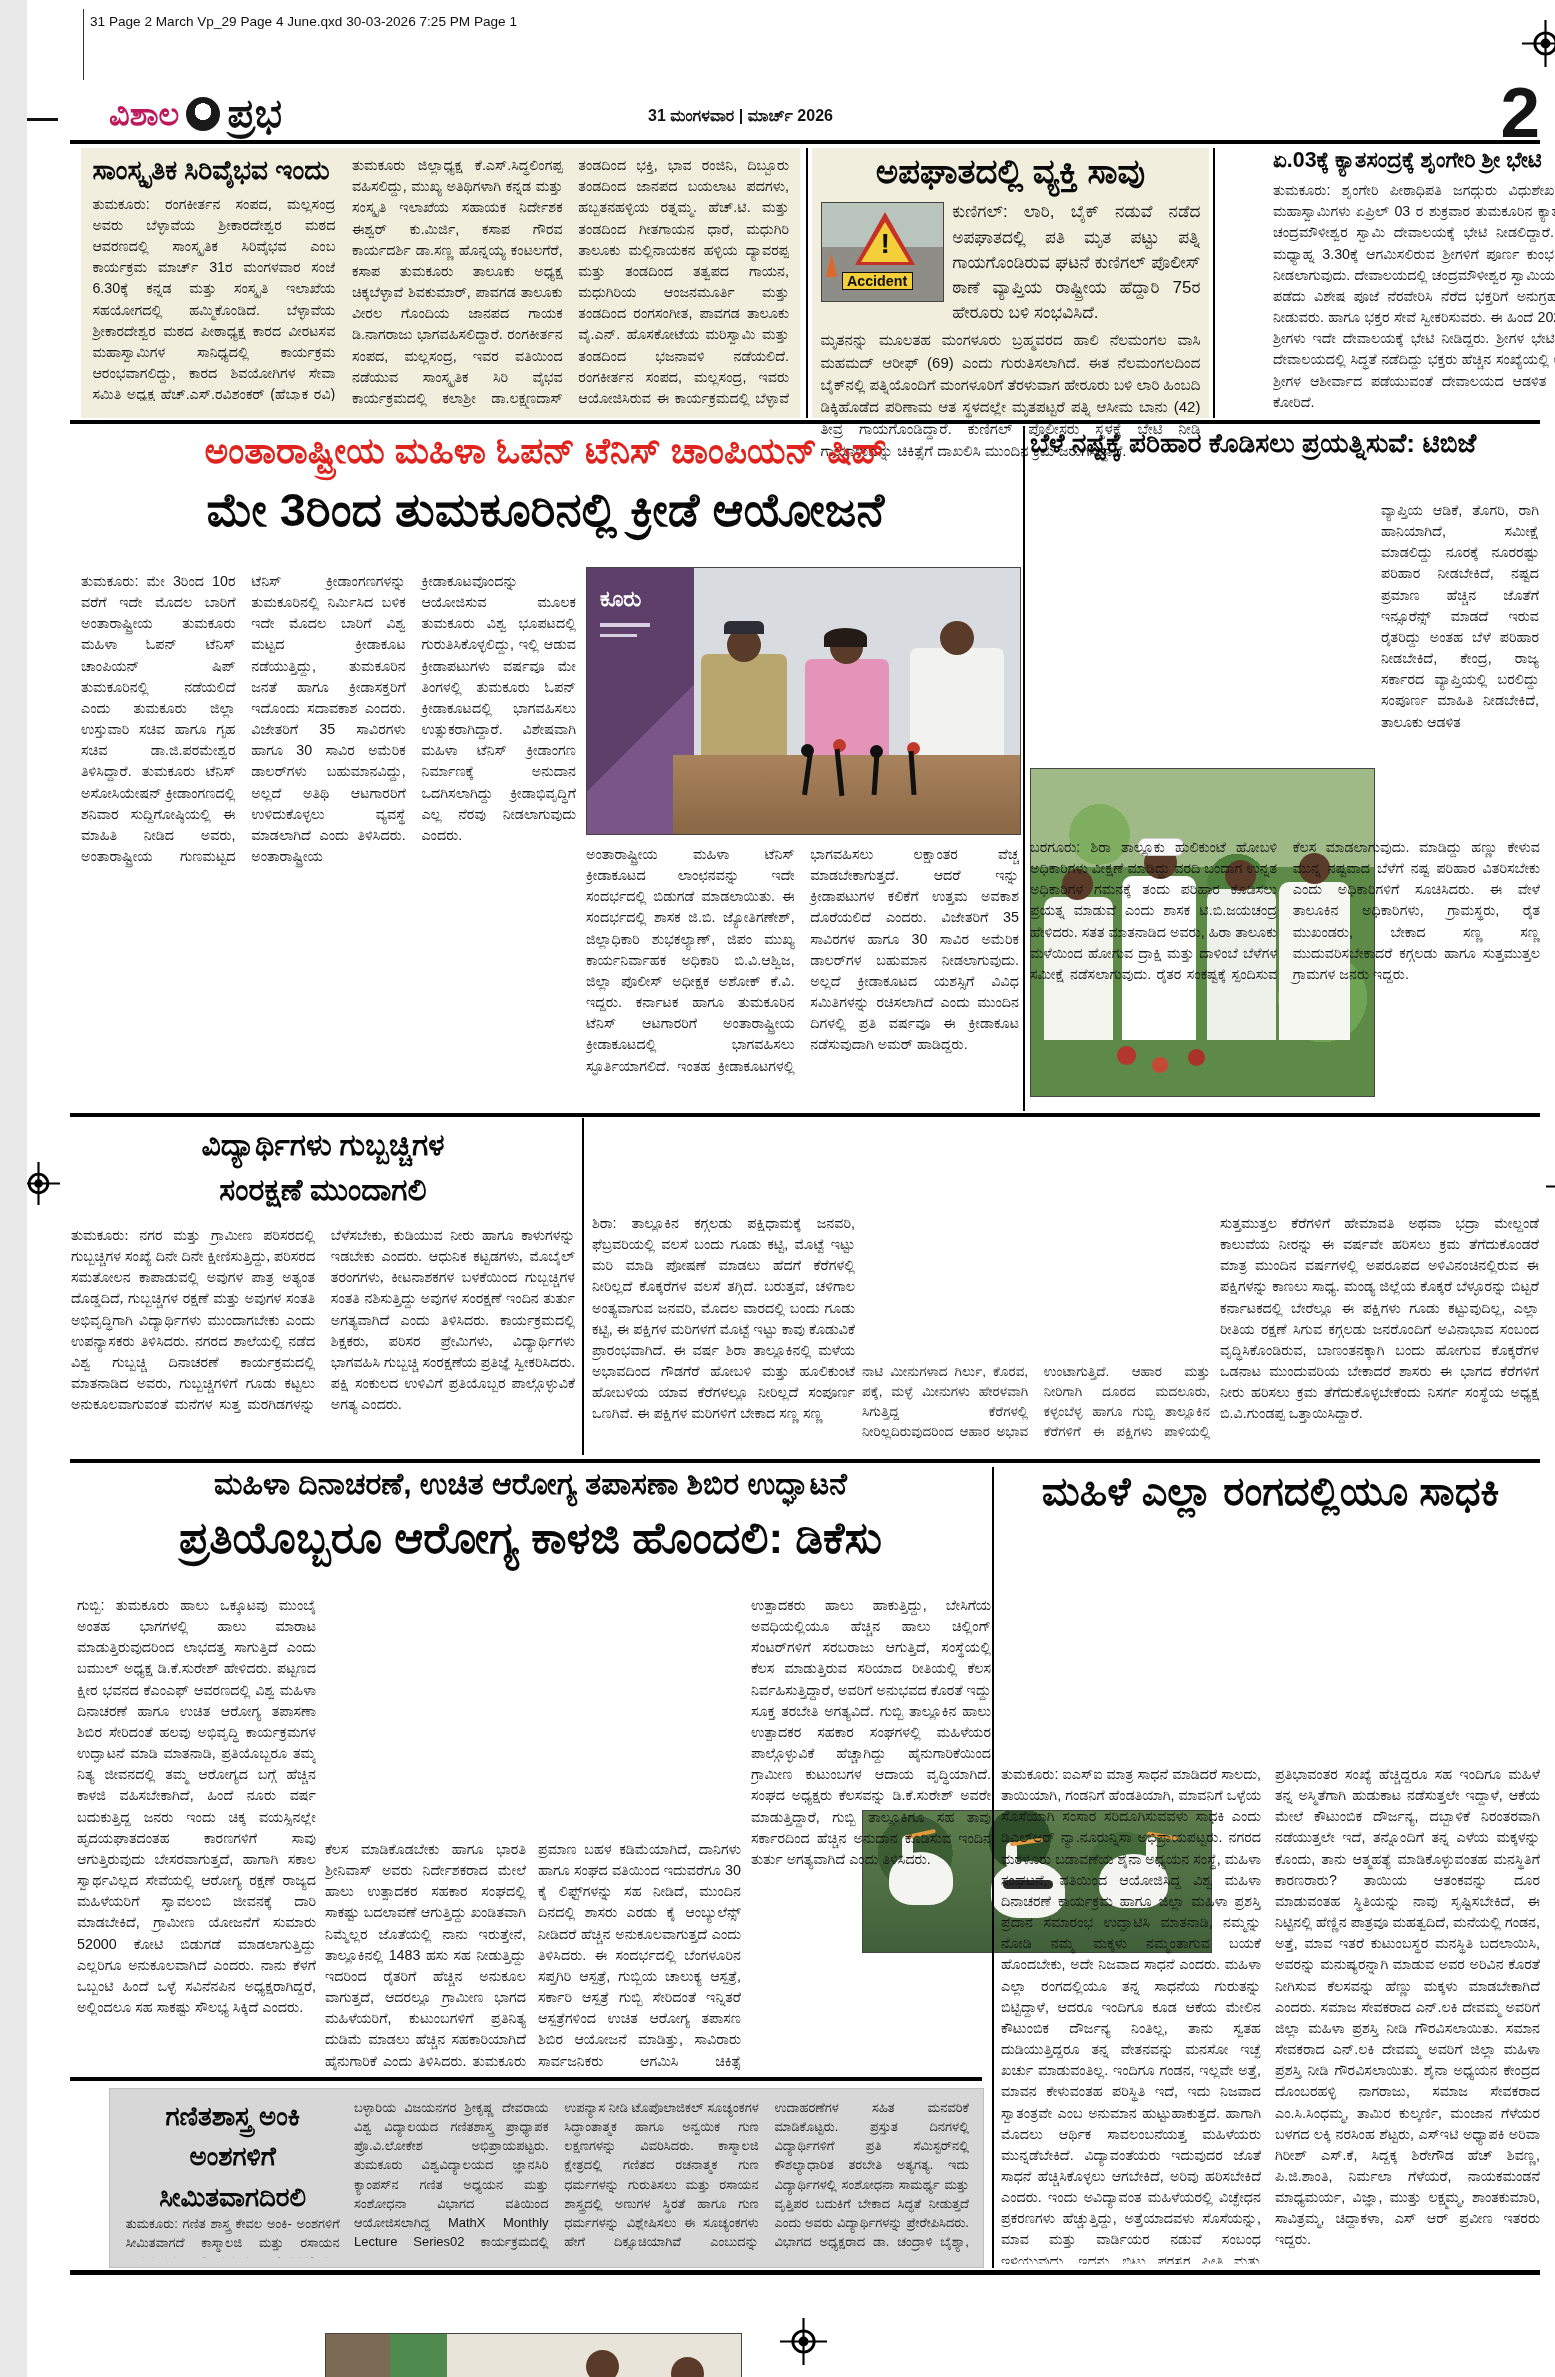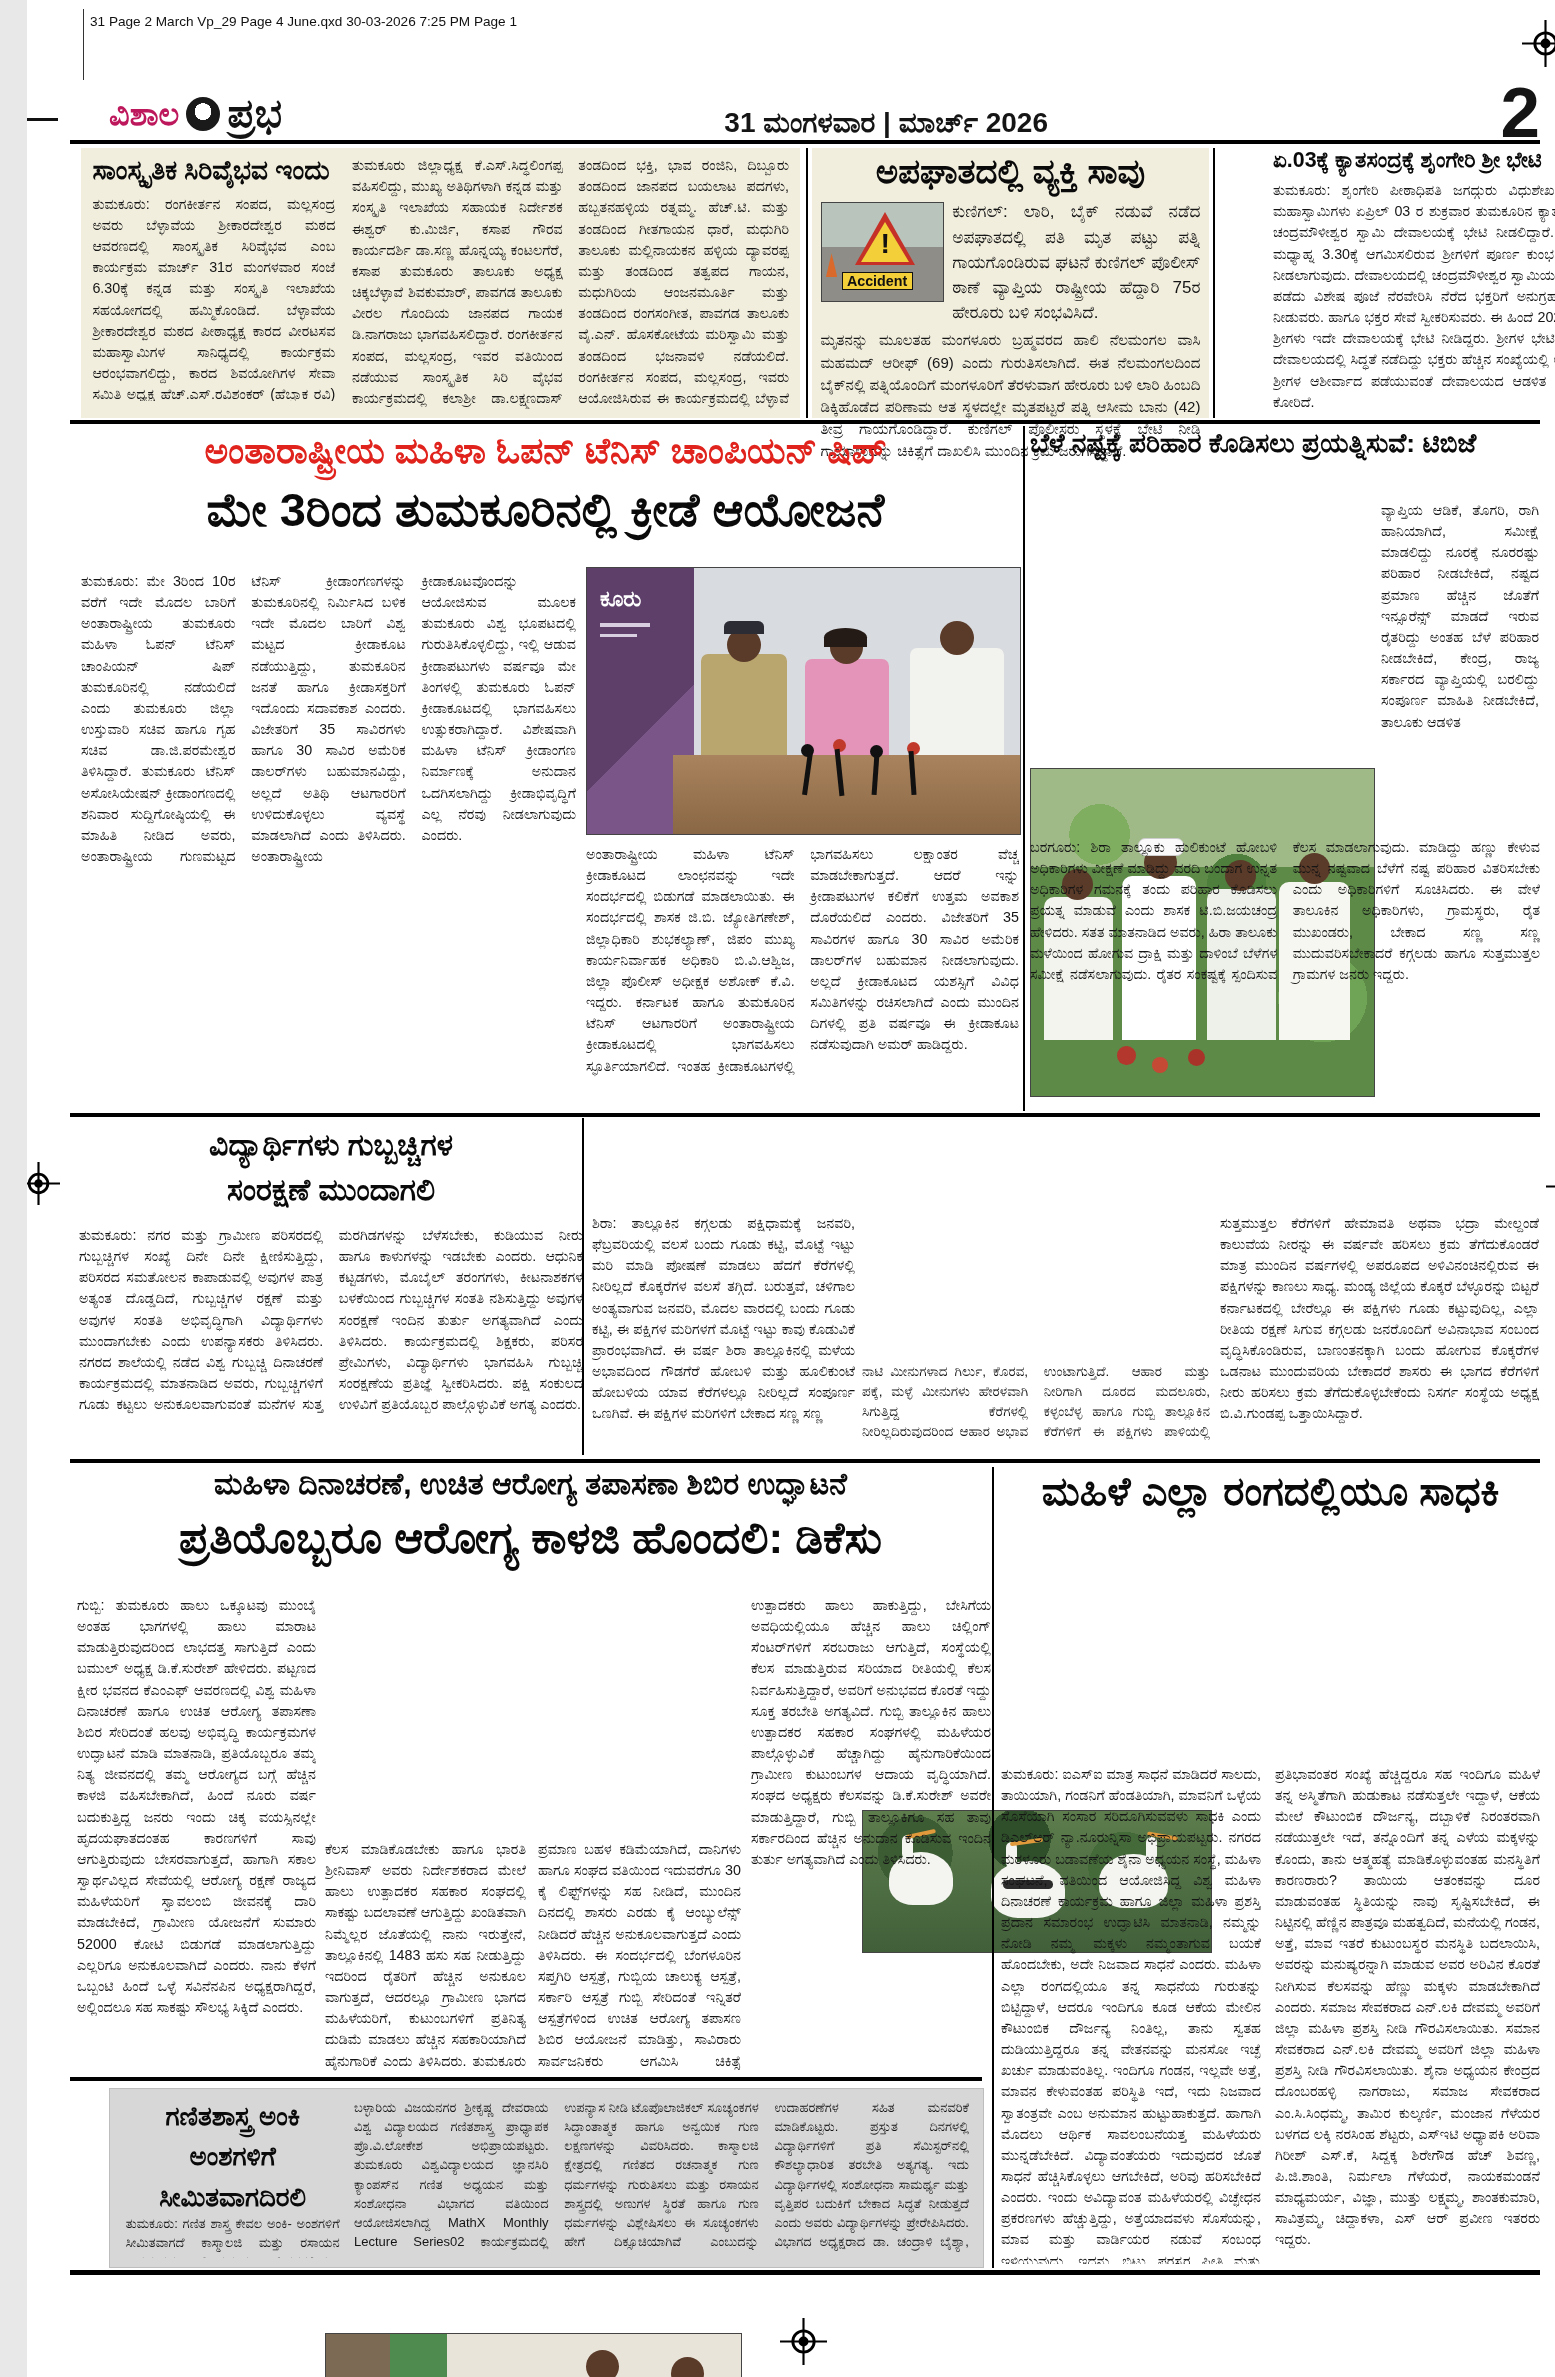--- a/index.html
+++ b/index.html
@@ -54,21 +54,21 @@
     <circle cx="33" cy="33" r="15" fill="none" stroke="#000" stroke-width="4"></circle>
     <circle cx="33" cy="33" r="7" fill="#000"></circle>
   </svg>
   <div class="abs" style="left:0;top:118px;width:31px;height:2.9px;background:#111;"></div>
 
   <div class="abs" style="left:82px;top:91px;height:46px;display:flex;align-items:center;gap:7.1px;">
     <span style="font-size:32px;font-weight:bold;color:#be185d;">ವಿಶಾಲ</span>
     <span style="width:30px;height:30px;border-radius:50%;background:radial-gradient(circle at 50% 42%,#ffffff 0 36%,#1a1a1a 37% 100%);display:inline-block;border:2.1px solid #1a1a1a;"></span>
     <span style="font-size:40px;font-weight:bold;color:#131313;">ಪ್ರಭ</span>
   </div>
-  <div class="abs" style="left:621px;top:107px;width:400px;font-size:28px;font-weight:bold;text-align:right;">31 ಮಂಗಳವಾರ | ಮಾರ್ಚ್ 2026</div>
+  <div class="abs" style="left:621px;top:107px;width:400px;font-size:16px;font-weight:bold;text-align:left;">31 ಮಂಗಳವಾರ | ಮಾರ್ಚ್ 2026</div>
   <div class="abs" style="left:1449px;top:77px;width:64px;font-size:71px;font-weight:bold;text-align:right;line-height:1;">2</div>
 
   <div class="abs hrule" style="left:43px;top:140px;width:1470px;height:3.6px;"></div>
 
   <div class="abs" style="left:54px;top:148px;width:719px;height:270px;background:#f1eedd;">
     <div class="abs" style="left:11.4px;top:5.7px;width:243px;">
       <div class="headline" style="font-size:26.4px;line-height:1.25;">ಸಾಂಸ್ಕೃತಿಕ ಸಿರಿವೈಭವ ಇಂದು</div>
       <div class="body-text" style="margin-top:7.1px;height:207px;font-size:14.3px;">ತುಮಕೂರು: ರಂಗಕೀರ್ತನ ಸಂಪದ, ಮಲ್ಲಸಂದ್ರ ಅವರು ಬೆಳ್ಳಾವೆಯ ಶ್ರೀಕಾರದೇಶ್ವರ ಮಠದ ಆವರಣದಲ್ಲಿ ಸಾಂಸ್ಕೃತಿಕ ಸಿರಿವೈಭವ ಎಂಬ ಕಾರ್ಯಕ್ರಮ ಮಾರ್ಚ್ 31ರ ಮಂಗಳವಾರ ಸಂಜೆ 6.30ಕ್ಕೆ ಕನ್ನಡ ಮತ್ತು ಸಂಸ್ಕೃತಿ ಇಲಾಖೆಯ ಸಹಯೋಗದಲ್ಲಿ ಹಮ್ಮಿಕೊಂಡಿದೆ. ಬೆಳ್ಳಾವೆಯ ಶ್ರೀಕಾರದೇಶ್ವರ ಮಠದ ಪೀಠಾಧ್ಯಕ್ಷ ಕಾರದ ವೀರಟಸವ ಮಹಾಸ್ವಾಮಿಗಳ ಸಾನಿಧ್ಯದಲ್ಲಿ ಕಾರ್ಯಕ್ರಮ ಆರಂಭವಾಗಲಿದ್ದು, ಕಾರದ ಶಿವಯೋಗಿಗಳ ಸೇವಾ ಸಮಿತಿ ಅಧ್ಯಕ್ಷ ಹೆಚ್.ಎಸ್.ರವಿಶಂಕರ್ (ಹೆಬ್ಬಾಕ ರವಿ) ಅಧ್ಯಕ್ಷತೆಯನ್ನು ಕನ್ನಡ ಸಾಹಿತ್ಯ ಪರಿಷತ್ ವಹಿಸಲಿದ್ದಾರೆ.</div>
     </div>
     <div class="abs body-text cols2" style="left:271px;top:7.1px;width:437px;height:254px;">ತುಮಕೂರು ಜಿಲ್ಲಾಧ್ಯಕ್ಷ ಕೆ.ಎಸ್.ಸಿದ್ಧಲಿಂಗಪ್ಪ ವಹಿಸಲಿದ್ದು, ಮುಖ್ಯ ಅತಿಥಿಗಳಾಗಿ ಕನ್ನಡ ಮತ್ತು ಸಂಸ್ಕೃತಿ ಇಲಾಖೆಯ ಸಹಾಯಕ ನಿರ್ದೇಶಕ ಈಶ್ವರ್ ಕು.ಮಿರ್ಜಿ, ಕಸಾಪ ಗೌರವ ಕಾರ್ಯದರ್ಶಿ ಡಾ.ಸಣ್ಣ ಹೊನ್ನಯ್ಯ ಕಂಟಲಗೆರೆ, ಕಸಾಪ ತುಮಕೂರು ತಾಲೂಕು ಅಧ್ಯಕ್ಷ ಚಿಕ್ಕಬೆಳ್ಳಾವೆ ಶಿವಕುಮಾರ್, ಪಾವಗಡ ತಾಲೂಕು ವೀರಲ ಗೊಂದಿಯ ಜಾನಪದ ಗಾಯಕ ಡಿ.ನಾಗರಾಜು ಭಾಗವಹಿಸಲಿದ್ದಾರೆ. ರಂಗಕೀರ್ತನ ಸಂಪದ, ಮಲ್ಲಸಂದ್ರ, ಇವರ ವತಿಯಿಂದ ನಡೆಯುವ ಸಾಂಸ್ಕೃತಿಕ ಸಿರಿ ವೈಭವ ಕಾರ್ಯಕ್ರಮದಲ್ಲಿ ಕಲಾಶ್ರೀ ಡಾ.ಲಕ್ಷ್ಮಣದಾಸ್ ತಂಡದಿಂದ ಭಕ್ತಿ, ಭಾವ ರಂಜಿನಿ, ದಿಬ್ಬೂರು ತಂಡದಿಂದ ಜಾನಪದ ಬಯಲಾಟ ಪದಗಳು, ಹಬ್ಬತನಹಳ್ಳಿಯ ರತ್ನಮ್ಮ. ಹೆಚ್.ಟಿ. ಮತ್ತು ತಂಡದಿಂದ ಗೀತಗಾಯನ ಧಾರೆ, ಮಧುಗಿರಿ ತಾಲೂಕು ಮಲ್ಲಿನಾಯಕನ ಹಳ್ಳಿಯ ದ್ಯಾವರಪ್ಪ ಮತ್ತು ತಂಡದಿಂದ ತತ್ವಪದ ಗಾಯನ, ಮಧುಗಿರಿಯ ಆಂಜನಮೂರ್ತಿ ಮತ್ತು ತಂಡದಿಂದ ರಂಗಸಂಗೀತ, ಪಾವಗಡ ತಾಲೂಕು ವೈ.ಎನ್. ಹೊಸಕೋಟೆಯ ಮರಿಸ್ವಾಮಿ ಮತ್ತು ತಂಡದಿಂದ ಭಜನಾವಳಿ ನಡೆಯಲಿದೆ. ರಂಗಕೀರ್ತನ ಸಂಪದ, ಮಲ್ಲಸಂದ್ರ, ಇವರು ಆಯೋಜಿಸಿರುವ ಈ ಕಾರ್ಯಕ್ರಮದಲ್ಲಿ ಬೆಳ್ಳಾವೆ ಸುತ್ತ ಮುತ್ತಲಿನ ಕಲಾ ಸಕ್ತರು ಭಾಗವಹಿಸಿ ಕಲಾವಿದರನ್ನು ಪ್ರೋತ್ಸಾಹಿಸುವುದರ ಜೊತೆಗೆ ಸಾಂಸ್ಕೃತಿಕ ಕಾರ್ಯಕ್ರಮ ಆಸ್ವಾದಿಸುವಂತೆ ಸಿಂಚನ, ವೀರಗೊಂದಿಯ ಡಿ.ನಾಗರಾಜು ಮತ್ತು ಲಕ್ಷ್ಮಣದಾಸ್ ಮನವಿ ಮಾಡಿದ್ದಾರೆ.</div>
@@ -154,21 +154,21 @@
     <div class="head" style="left:268px;top:84px;width:31px;height:31px;"></div>
     <div class="abs" style="left:86px;top:277px;width:18.6px;height:18.6px;border-radius:50%;background:#b3372c;"></div>
     <div class="abs" style="left:121px;top:288px;width:15.7px;height:15.7px;border-radius:50%;background:#c44a36;"></div>
     <div class="abs" style="left:157px;top:280px;width:17px;height:17px;border-radius:50%;background:#a93328;"></div>
   </div>
   <div class="abs body-text" style="left:1354px;top:500px;width:158px;height:327px;font-size:14.3px;">ವ್ಯಾಪ್ತಿಯ ಆಡಿಕೆ, ತೊಗರಿ, ರಾಗಿ ಹಾನಿಯಾಗಿದೆ, ಸಮೀಕ್ಷೆ ಮಾಡಲಿದ್ದು ನೂರಕ್ಕೆ ನೂರರಷ್ಟು ಪರಿಹಾರ ನೀಡಬೇಕಿದೆ, ನಷ್ಟದ ಪ್ರಮಾಣ ಹೆಚ್ಚಿನ ಜೊತೆಗೆ ಇನ್ಸೂರೆನ್ಸ್ ಮಾಡದೆ ಇರುವ ರೈತರಿದ್ದು ಅಂತಹ ಬೆಳೆ ಪರಿಹಾರ ನೀಡಬೇಕಿದೆ, ಕೇಂದ್ರ, ರಾಜ್ಯ ಸರ್ಕಾರದ ವ್ಯಾಪ್ತಿಯಲ್ಲಿ ಬರಲಿದ್ದು ಸಂಪೂರ್ಣ ಮಾಹಿತಿ ನೀಡಬೇಕಿದೆ, ತಾಲೂಕು ಆಡಳಿತ</div>
   <div class="abs body-text cols2" style="left:1003px;top:837px;width:510px;height:270px;font-size:14.3px;">ಬರಗೂರು: ಶಿರಾ ತಾಲ್ಲೂಕು ಹುಲಿಕುಂಟೆ ಹೋಬಳಿ ಅಧಿಕಾರಿಗಳು ವೀಕ್ಷಣೆ ಮಾಡಿದ್ದು ವರದಿ ಬಂದಾಗ ಉನ್ನತ ಅಧಿಕಾರಿಗಳ ಗಮನಕ್ಕೆ ತಂದು ಪರಿಹಾರ ಕೊಡಿಸಲು ಪ್ರಯತ್ನ ಮಾಡುವೆ ಎಂದು ಶಾಸಕ ಟಿ.ಬಿ.ಜಯಚಂದ್ರ ಹೇಳಿದರು. ಸತತ ಮಾತನಾಡಿದ ಅವರು, ಹಿರಾ ತಾಲೂಕು ಮಳೆಯಿಂದ ಹೋಗುವ ದ್ರಾಕ್ಷಿ ಮತ್ತು ದಾಳಿಂಬೆ ಬೆಳೆಗಳ ಸಮೀಕ್ಷೆ ನಡೆಸಲಾಗುವುದು. ರೈತರ ಸಂಕಷ್ಟಕ್ಕೆ ಸ್ಪಂದಿಸುವ ಕೆಲಸ ಮಾಡಲಾಗುವುದು. ಮಾಡಿದ್ದು ಹಣ್ಣು ಕೇಳುವ ಮುನ್ನ ನಷ್ಟವಾದ ಬೆಳೆಗೆ ನಷ್ಟ ಪರಿಹಾರ ವಿತರಿಸಬೇಕು ಎಂದು ಅಧಿಕಾರಿಗಳಿಗೆ ಸೂಚಿಸಿದರು. ಈ ವೇಳೆ ತಾಲೂಕಿನ ಅಧಿಕಾರಿಗಳು, ಗ್ರಾಮಸ್ಥರು, ರೈತ ಮುಖಂಡರು, ಬೇಕಾದ ಸಣ್ಣ ಸಣ್ಣ ಮುದುವರಿಸಬೇಕಾದರೆ ಕಗ್ಗಲಡು ಹಾಗೂ ಸುತ್ತಮುತ್ತಲ ಗ್ರಾಮಗಳ ಜನರು ಇದ್ದರು.</div>
 
   <div class="abs hrule" style="left:43px;top:1113px;width:1470px;height:3.6px;"></div>
 
-  <div class="abs" style="left:52px;top:1122px;width:504px;">
+  <div class="abs" style="left:44px;top:1122px;width:504px;font-family:Liberation Serif, serif;">
     <div class="headline center" style="font-size:30px;line-height:1.5;">
       <div>ವಿದ್ಯಾರ್ಥಿಗಳು ಗುಬ್ಬಚ್ಚಿಗಳ</div>
       <div>ಸಂರಕ್ಷಣೆ ಮುಂದಾಗಲಿ</div>
     </div>
     <div class="body-text cols2" style="margin-top:13px;height:221px;font-size:14.3px;">ತುಮಕೂರು: ನಗರ ಮತ್ತು ಗ್ರಾಮೀಣ ಪರಿಸರದಲ್ಲಿ ಗುಬ್ಬಚ್ಚಿಗಳ ಸಂಖ್ಯೆ ದಿನೇ ದಿನೇ ಕ್ಷೀಣಿಸುತ್ತಿದ್ದು, ಪರಿಸರದ ಸಮತೋಲನ ಕಾಪಾಡುವಲ್ಲಿ ಅವುಗಳ ಪಾತ್ರ ಅತ್ಯಂತ ದೊಡ್ಡದಿದೆ, ಗುಬ್ಬಚ್ಚಿಗಳ ರಕ್ಷಣೆ ಮತ್ತು ಅವುಗಳ ಸಂತತಿ ಅಭಿವೃದ್ಧಿಗಾಗಿ ವಿದ್ಯಾರ್ಥಿಗಳು ಮುಂದಾಗಬೇಕು ಎಂದು ಉಪನ್ಯಾಸಕರು ತಿಳಿಸಿದರು. ನಗರದ ಶಾಲೆಯಲ್ಲಿ ನಡೆದ ವಿಶ್ವ ಗುಬ್ಬಚ್ಚಿ ದಿನಾಚರಣೆ ಕಾರ್ಯಕ್ರಮದಲ್ಲಿ ಮಾತನಾಡಿದ ಅವರು, ಗುಬ್ಬಚ್ಚಿಗಳಿಗೆ ಗೂಡು ಕಟ್ಟಲು ಅನುಕೂಲವಾಗುವಂತೆ ಮನೆಗಳ ಸುತ್ತ ಮರಗಿಡಗಳನ್ನು ಬೆಳೆಸಬೇಕು, ಕುಡಿಯುವ ನೀರು ಹಾಗೂ ಕಾಳುಗಳನ್ನು ಇಡಬೇಕು ಎಂದರು. ಆಧುನಿಕ ಕಟ್ಟಡಗಳು, ಮೊಬೈಲ್ ತರಂಗಗಳು, ಕೀಟನಾಶಕಗಳ ಬಳಕೆಯಿಂದ ಗುಬ್ಬಚ್ಚಿಗಳ ಸಂತತಿ ನಶಿಸುತ್ತಿದ್ದು ಅವುಗಳ ಸಂರಕ್ಷಣೆ ಇಂದಿನ ತುರ್ತು ಅಗತ್ಯವಾಗಿದೆ ಎಂದು ತಿಳಿಸಿದರು. ಕಾರ್ಯಕ್ರಮದಲ್ಲಿ ಶಿಕ್ಷಕರು, ಪರಿಸರ ಪ್ರೇಮಿಗಳು, ವಿದ್ಯಾರ್ಥಿಗಳು ಭಾಗವಹಿಸಿ ಗುಬ್ಬಚ್ಚಿ ಸಂರಕ್ಷಣೆಯ ಪ್ರತಿಜ್ಞೆ ಸ್ವೀಕರಿಸಿದರು. ಪಕ್ಷಿ ಸಂಕುಲದ ಉಳಿವಿಗೆ ಪ್ರತಿಯೊಬ್ಬರ ಪಾಲ್ಗೊಳ್ಳುವಿಕೆ ಅಗತ್ಯ ಎಂದರು.</div>
   </div>
 
   <div class="abs vrule" style="left:555px;top:1118px;height:337px;"></div>
 
   <div class="abs body-text" style="left:565px;top:1213px;width:263px;height:241px;font-size:14.3px;">ಶಿರಾ: ತಾಲ್ಲೂಕಿನ ಕಗ್ಗಲಡು ಪಕ್ಷಿಧಾಮಕ್ಕೆ ಜನವರಿ, ಫೆಬ್ರವರಿಯಲ್ಲಿ ವಲಸೆ ಬಂದು ಗೂಡು ಕಟ್ಟಿ, ಮೊಟ್ಟೆ ಇಟ್ಟು ಮರಿ ಮಾಡಿ ಪೋಷಣೆ ಮಾಡಲು ಹೆದಗೆ ಕೆರೆಗಳಲ್ಲಿ ನೀರಿಲ್ಲದೆ ಕೊಕ್ಕರೆಗಳ ವಲಸೆ ತಗ್ಗಿದೆ. ಬರುತ್ತವೆ, ಚಳಿಗಾಲ ಅಂತ್ಯವಾಗುವ ಜನವರಿ, ಮೊದಲ ವಾರದಲ್ಲಿ ಬಂದು ಗೂಡು ಕಟ್ಟಿ, ಈ ಪಕ್ಷಿಗಳ ಮರಿಗಳಗೆ ಮೊಟ್ಟೆ ಇಟ್ಟು ಕಾವು ಕೊಡುವಿಕೆ ಪ್ರಾರಂಭವಾಗಿದೆ. ಈ ವರ್ಷ ಶಿರಾ ತಾಲ್ಲೂಕಿನಲ್ಲಿ ಮಳೆಯ ಅಭಾವದಿಂದ ಗೌಡಗೆರೆ ಹೋಬಳಿ ಮತ್ತು ಹೂಲಿಕುಂಟೆ ಹೋಬಳಿಯ ಯಾವ ಕೆರೆಗಳಲ್ಲೂ ನೀರಿಲ್ಲದೆ ಸಂಪೂರ್ಣ ಒಣಗಿವೆ. ಈ ಪಕ್ಷಿಗಳ ಮರಿಗಳಿಗೆ ಬೇಕಾದ ಸಣ್ಣ ಸಣ್ಣ</div>

